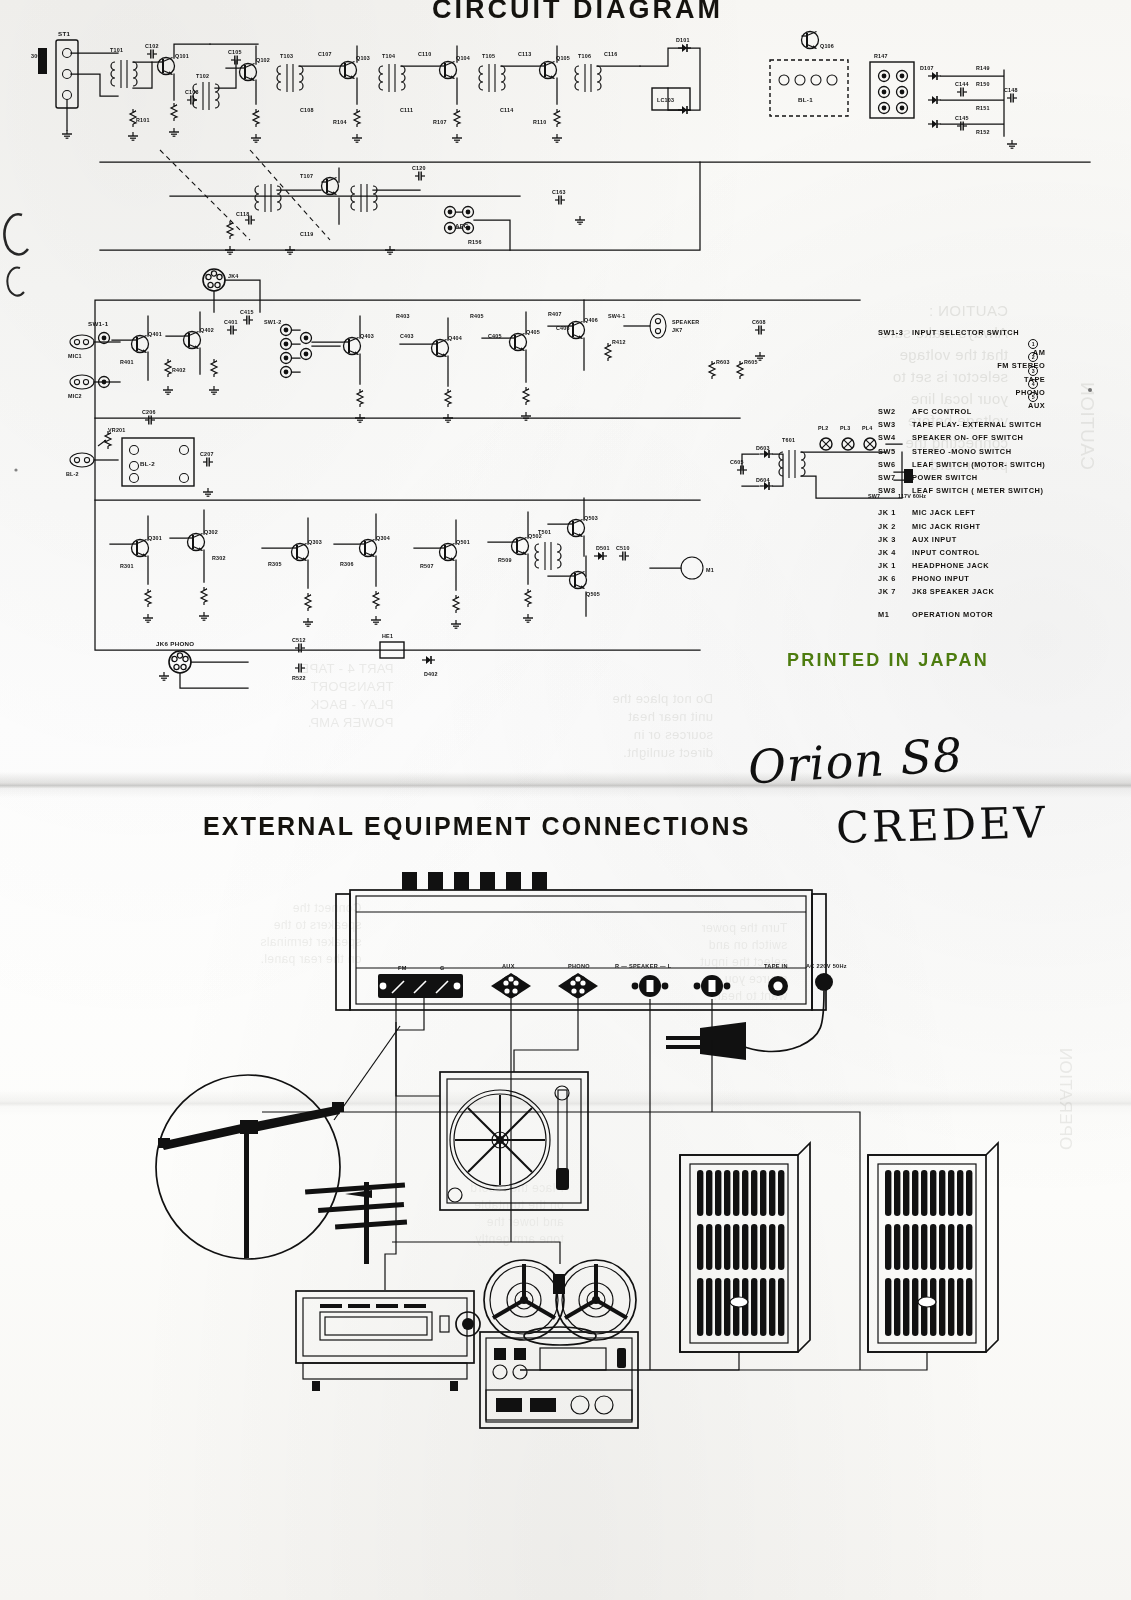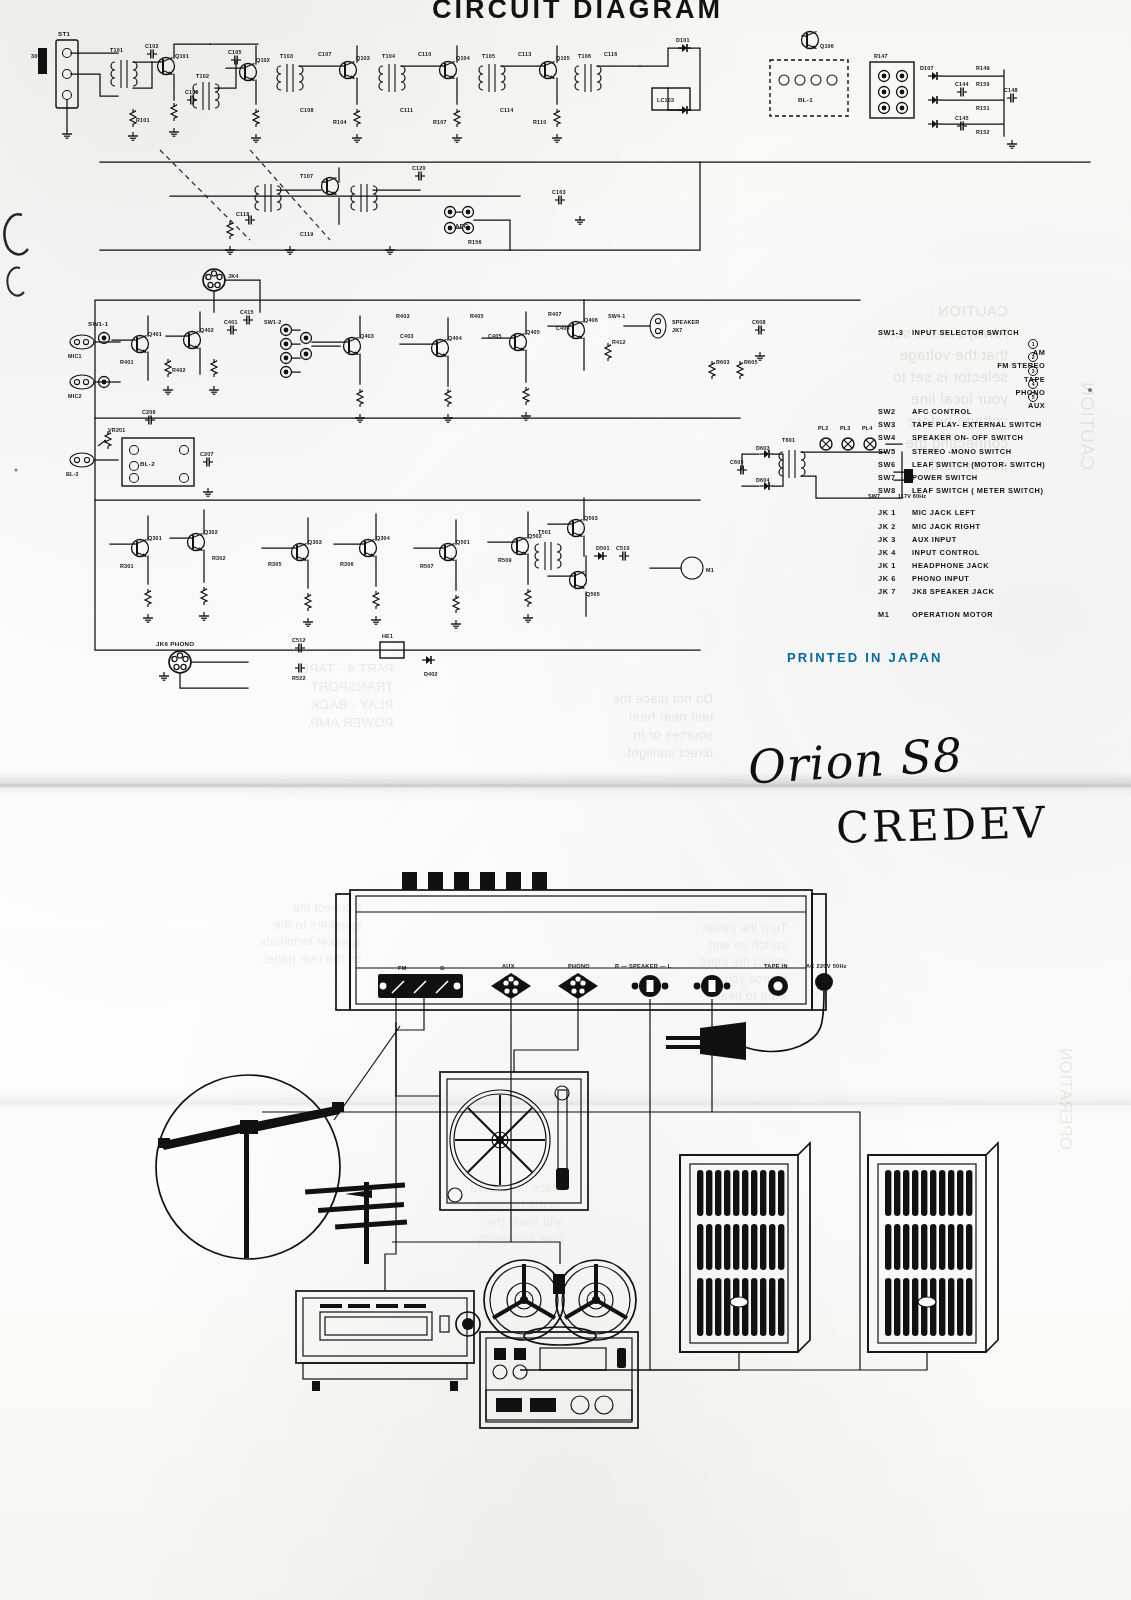--- a/index.html
+++ b/index.html
@@ -51,21 +51,21 @@
     letter-spacing:3px;
     font-size:27px;
     color:#15130f;
     white-space:nowrap;
   }
   #circuit-title{left:432px;top:-6px;}
   #ext-title{left:203px;top:812px;font-size:25px;letter-spacing:2.2px;}
 
   .printed-japan{
     position:absolute;left:787px;top:650px;
-    font-size:13px;font-weight:700;letter-spacing:2.2px;color:#0369a1;
+    font-size:18px;font-weight:700;letter-spacing:2.2px;color:#4d7c0f;
     white-space:nowrap;
   }
 
   
   #legend{
     position:absolute;left:878px;top:326px;
     font-size:7.4px;font-weight:700;letter-spacing:.55px;
     color:#14120f;line-height:1.0;
     white-space:nowrap;
   }
@@ -131,20 +131,21 @@
     <div class="bleed" style="left:470px;top:1180px;font-size:12px;line-height:17px;opacity:.26;">Place the record
 on the turntable
 and lower the
 tone arm gently.</div>
   </div>
 
   <div class="crease" style="top:772px;"></div>
   <div class="crease" style="top:1090px;opacity:.35;"></div>
 
   <h1 class="title" id="circuit-title">CIRCUIT DIAGRAM</h1>
+  <h1 class="title" id="ext-title">EXTERNAL EQUIPMENT CONNECTIONS</h1>
   <div class="printed-japan">PRINTED IN JAPAN</div>
 
   <div class="hand" id="hand-model">Orion S8</div>
   <div class="hand" id="hand-brand">CREDEV</div>
 
   <div id="legend">
       <div class="lrow">
         <span class="code">SW1-3</span>
         <span>INPUT SELECTOR SWITCH</span>
       </div>

